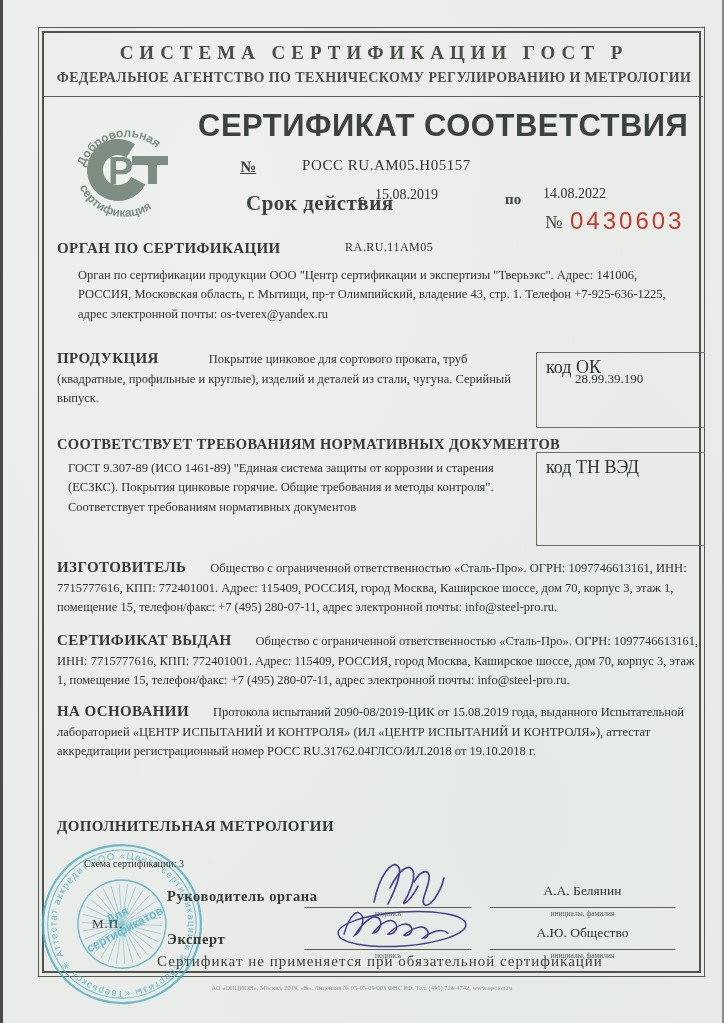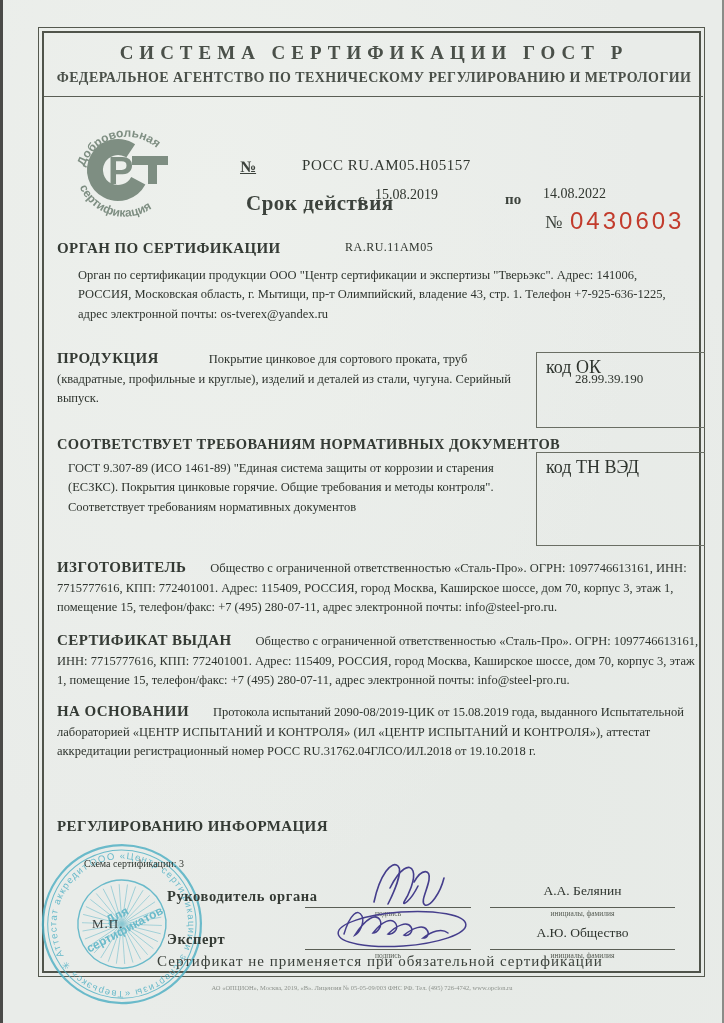--- a/index.html
+++ b/index.html
@@ -82,20 +82,21 @@
   <div class="scan-edge-left abs"></div>
   <div class="scan-edge-right abs"></div>
 
   <div class="frame-outer">
     <div class="frame-inner"></div>
   </div>
 
   <div class="abs hdr1">СИСТЕМА СЕРТИФИКАЦИИ ГОСТ Р</div>
   <div class="abs hdr2">ФЕДЕРАЛЬНОЕ АГЕНТСТВО ПО ТЕХНИЧЕСКОМУ РЕГУЛИРОВАНИЮ И МЕТРОЛОГИИ</div>
   <div class="abs hdr-rule"></div>
+  <div class="abs title">СЕРТИФИКАТ СООТВЕТСТВИЯ</div>
 
   <div class="abs logo-wrap">
     <svg width="130" height="130" viewBox="0 0 130 130">
       <defs>
         <path id="arcTop" d="M 22,72 A 45,45 0 0 1 108,60"></path>
         <path id="arcBot" d="M 16,70 A 49,49 0 0 0 112,76"></path>
       </defs>
       <text font-family="Liberation Sans, sans-serif" font-size="12" font-weight="bold" fill="#7e8e82">
         <textPath href="#arcTop" startOffset="8%">Добровольная</textPath>
       </text>
@@ -134,21 +135,21 @@
   <div class="abs code-box code-tnved">
     <span class="code-lbl">код ТН ВЭД</span>
   </div>
 
   <p class="abs body-text man-par"><span class="sec-label">ИЗГОТОВИТЕЛЬ</span><span>Общество с ограниченной ответственностью «Сталь-Про». ОГРН: 1097746613161, ИНН: 7715777616, КПП: 772401001. Адрес: 115409, РОССИЯ, город Москва, Каширское шоссе, дом 70, корпус 3, этаж 1, помещение 15, телефон/факс: +7 (495) 280-07-11, адрес электронной почты: info@steel-pro.ru.</span></p>
 
   <p class="abs body-text iss-par"><span class="sec-label">СЕРТИФИКАТ ВЫДАН</span><span>Общество с ограниченной ответственностью «Сталь-Про». ОГРН: 1097746613161, ИНН: 7715777616, КПП: 772401001. Адрес: 115409, РОССИЯ, город Москва, Каширское шоссе, дом 70, корпус 3, этаж 1, помещение 15, телефон/факс: +7 (495) 280-07-11, адрес электронной почты: info@steel-pro.ru.</span></p>
 
   <p class="abs body-text bas-par"><span class="sec-label">НА ОСНОВАНИИ</span><span>Протокола испытаний 2090-08/2019-ЦИК от 15.08.2019 года, выданного Испытательной лабораторией «ЦЕНТР ИСПЫТАНИЙ И КОНТРОЛЯ» (ИЛ «ЦЕНТР ИСПЫТАНИЙ И КОНТРОЛЯ»), аттестат аккредитации регистрационный номер РОСС RU.31762.04ГЛСО/ИЛ.2018 от 19.10.2018 г.</span></p>
 
-  <div class="abs sec-label add-label">РЕГУЛИРОВАНИЮ ИНФОРМАЦИЯ</div>
+  <div class="abs sec-label add-label">ДОПОЛНИТЕЛЬНАЯ МЕТРОЛОГИИ</div>
   <div class="abs scheme">Схема сертификации: 3</div>
 
   <div class="abs stamp-wrap">
     <svg width="185" height="185" viewBox="0 0 185 185" style="opacity:.82" transform="rotate(-10)">
       <defs>
         <path id="ringPath" d="M 92,27 A 66,66 0 1 1 91.9,27"></path>
       </defs>
       <g transform="rotate(-18 92 92)">
         <circle cx="92" cy="92" r="79" fill="none" stroke="#4fb0c4" stroke-width="2.2"></circle>
         <circle cx="92" cy="92" r="74" fill="none" stroke="#4fb0c4" stroke-width="1"></circle>

